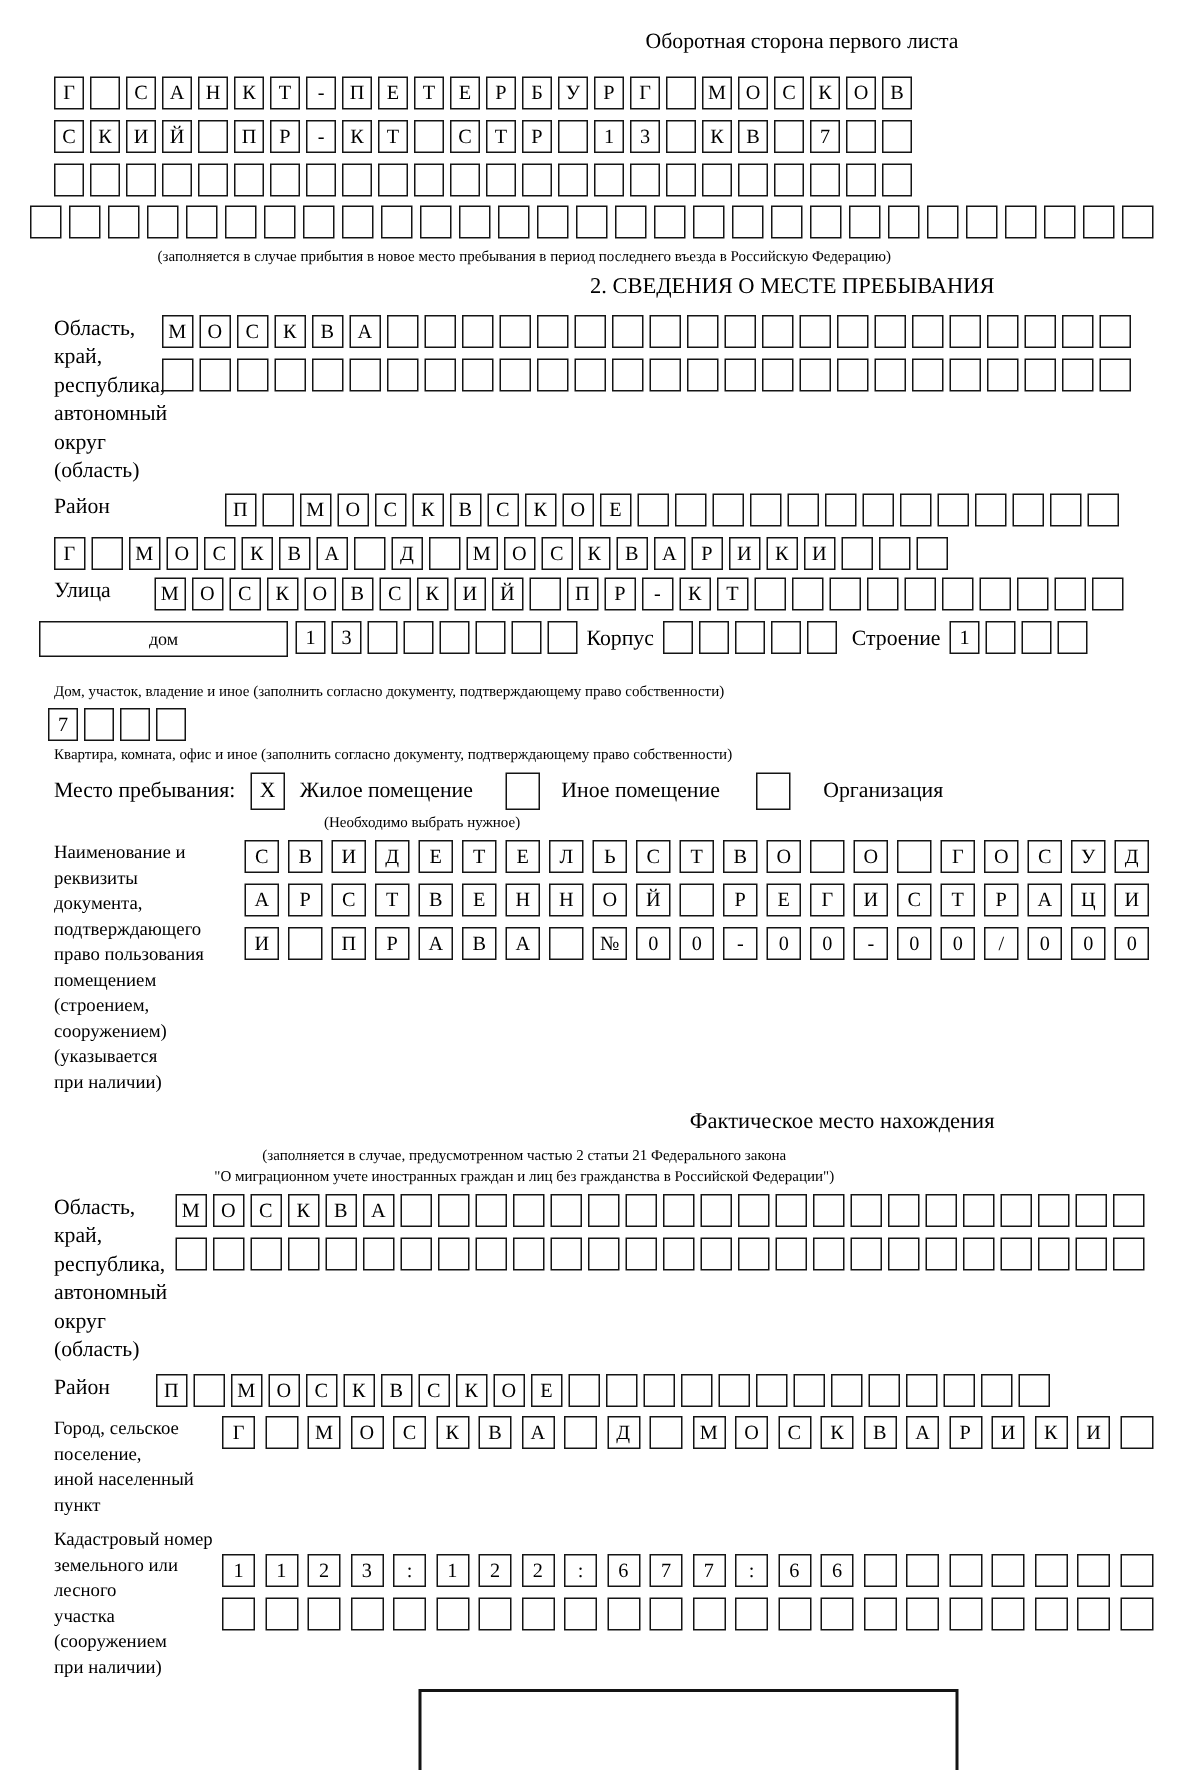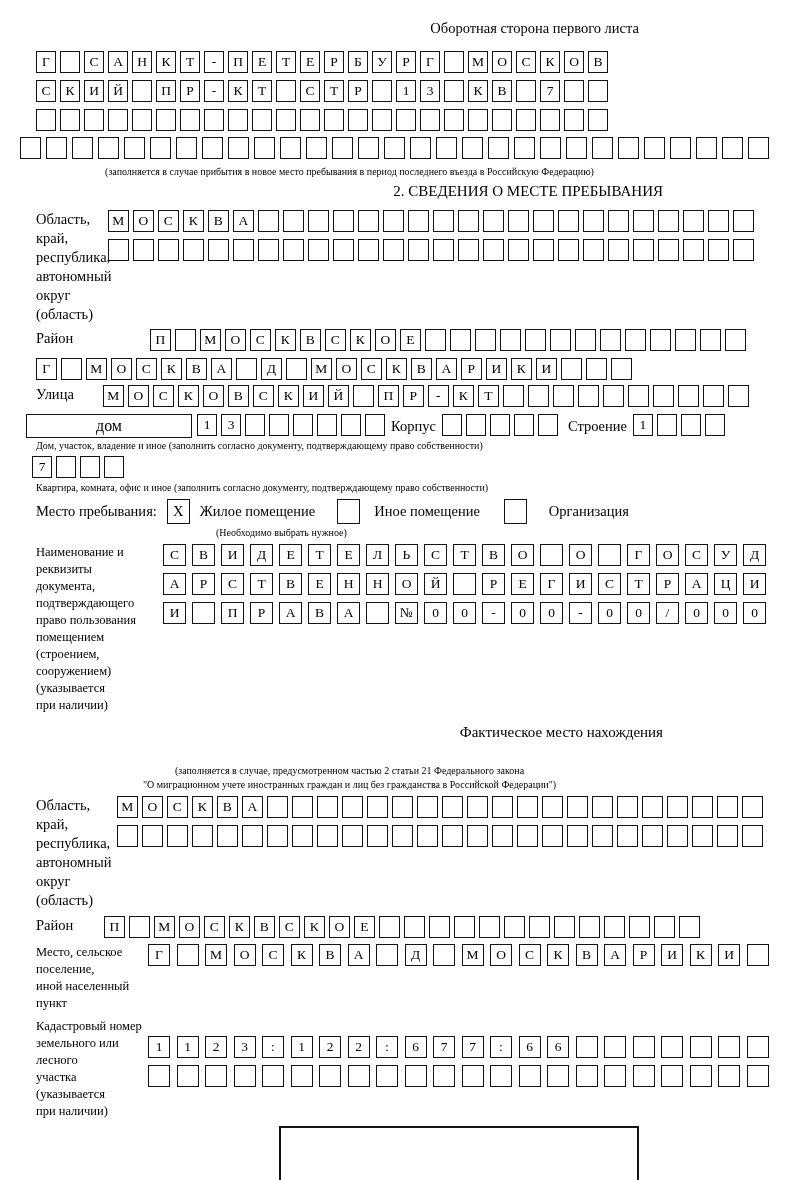--- a/index.html
+++ b/index.html
@@ -13,21 +13,21 @@
   .grid{display:flex;margin-bottom:7px}
   .cell{flex:0 0 auto;width:20px;height:22px;border:1.7px solid #141414;margin-right:4px;
     display:flex;align-items:center;justify-content:center;font-size:13.5px;line-height:1}
   .p25 .cell,.grid.p25 .cell{width:20.5px;margin-right:4.5px}
   .p26 .cell{width:21px;margin-right:5px}
   .p28 .cell{width:22px;margin-right:6.5px}
   .p29 .cell{width:23px;margin-right:6px}
   .note{font-size:10px;text-align:center;margin:0 0 6px}
   .sect{font-size:15px;font-weight:normal;text-align:right;margin:6px 0 10px}
   .widebox{border:1.7px solid #141414;height:24px;display:flex;align-items:center;
-    justify-content:center;font-size:16px;flex:0 0 auto}
+    justify-content:center;font-size:12px;flex:0 0 auto}
   .inl{font-size:14.5px;align-self:center;white-space:nowrap}
   .cb{width:23px;height:25px;border:1.7px solid #141414;display:flex;align-items:center;
     justify-content:center;font-size:14.5px;flex:0 0 auto}
   .stamp-wrap{width:404px;margin-left:auto;margin-right:0;margin-top:6px}
   .stamp-box{width:360px;height:176px;border:2px solid #141414;margin-left:auto;margin-right:24px}
   .mb0{margin-bottom:0}
 </style>
 </head>
 <body>
 
@@ -329,21 +329,21 @@
         <span class="cell"></span>
       </div>
     <span class="inl" style="margin:0 6px 0 6px">Строение</span>
     <div class="grid mb0">
         <span class="cell">1</span>
         <span class="cell"></span>
         <span class="cell"></span>
         <span class="cell"></span>
       </div>
   </div>
-  <div class="note" style="text-align:left;margin:2px 0 5px">Дом, участок, владение и иное (заполнить согласно документу, подтверждающему право собственности)</div>
+  <div class="note" style="text-align:left;margin:18px 0 5px">Дом, участок, владение и иное (заполнить согласно документу, подтверждающему право собственности)</div>
 
   <div class="frow" style="margin-left:-4px">
     <div class="grid mb0">
         <span class="cell">7</span>
         <span class="cell"></span>
         <span class="cell"></span>
         <span class="cell"></span>
       </div>
   </div>
   <div class="note" style="text-align:left;margin:4px 0 6px">Квартира, комната, офис и иное (заполнить согласно документу, подтверждающему право собственности)</div>
@@ -432,21 +432,21 @@
           <span class="cell">0</span>
           <span class="cell">0</span>
           <span class="cell">/</span>
           <span class="cell">0</span>
           <span class="cell">0</span>
           <span class="cell">0</span>
         </div>
     </div>
   </div>
 
-  <div class="sect" style="margin-top:10px;margin-bottom:24px">Фактическое место нахождения</div>
+  <div class="sect" style="margin-top:10px;margin-bottom:8px">Фактическое место нахождения</div>
   <div class="note">(заполняется в случае, предусмотренном частью 2 статьи 21 Федерального закона</div>
   <div class="note" style="margin-top:-3px">"О миграционном учете иностранных граждан и лиц без гражданства в Российской Федерации")</div>
 
   <div class="frow">
     <div class="lbl" style="width:81px">Область, край,
 республика,
 автономный округ
 (область)</div>
     <div>
       <div class="grid p25">
@@ -532,21 +532,21 @@
         <span class="cell"></span>
         <span class="cell"></span>
         <span class="cell"></span>
         <span class="cell"></span>
         <span class="cell"></span>
         <span class="cell"></span>
       </div>
   </div>
 
   <div class="frow" style="margin-top:6px">
-    <div class="lbl small" style="width:112px">Место, сельское поселение,
+    <div class="lbl small" style="width:112px">Город, сельское поселение,
 иной населенный пункт</div>
     <div class="grid p28 mb0">
         <span class="cell">Г</span>
         <span class="cell"></span>
         <span class="cell">М</span>
         <span class="cell">О</span>
         <span class="cell">С</span>
         <span class="cell">К</span>
         <span class="cell">В</span>
         <span class="cell">А</span>
@@ -563,21 +563,21 @@
         <span class="cell">И</span>
         <span class="cell">К</span>
         <span class="cell">И</span>
         <span class="cell"></span>
       </div>
   </div>
 
   <div class="frow" style="margin-top:6px">
     <div class="lbl small" style="width:112px">Кадастровый номер
 земельного или лесного
-участка (указывается
+участка (сооружением
 при наличии)</div>
     <div style="padding-top:18px">
       <div class="grid p28">
           <span class="cell">1</span>
           <span class="cell">1</span>
           <span class="cell">2</span>
           <span class="cell">3</span>
           <span class="cell">:</span>
           <span class="cell">1</span>
           <span class="cell">2</span>

